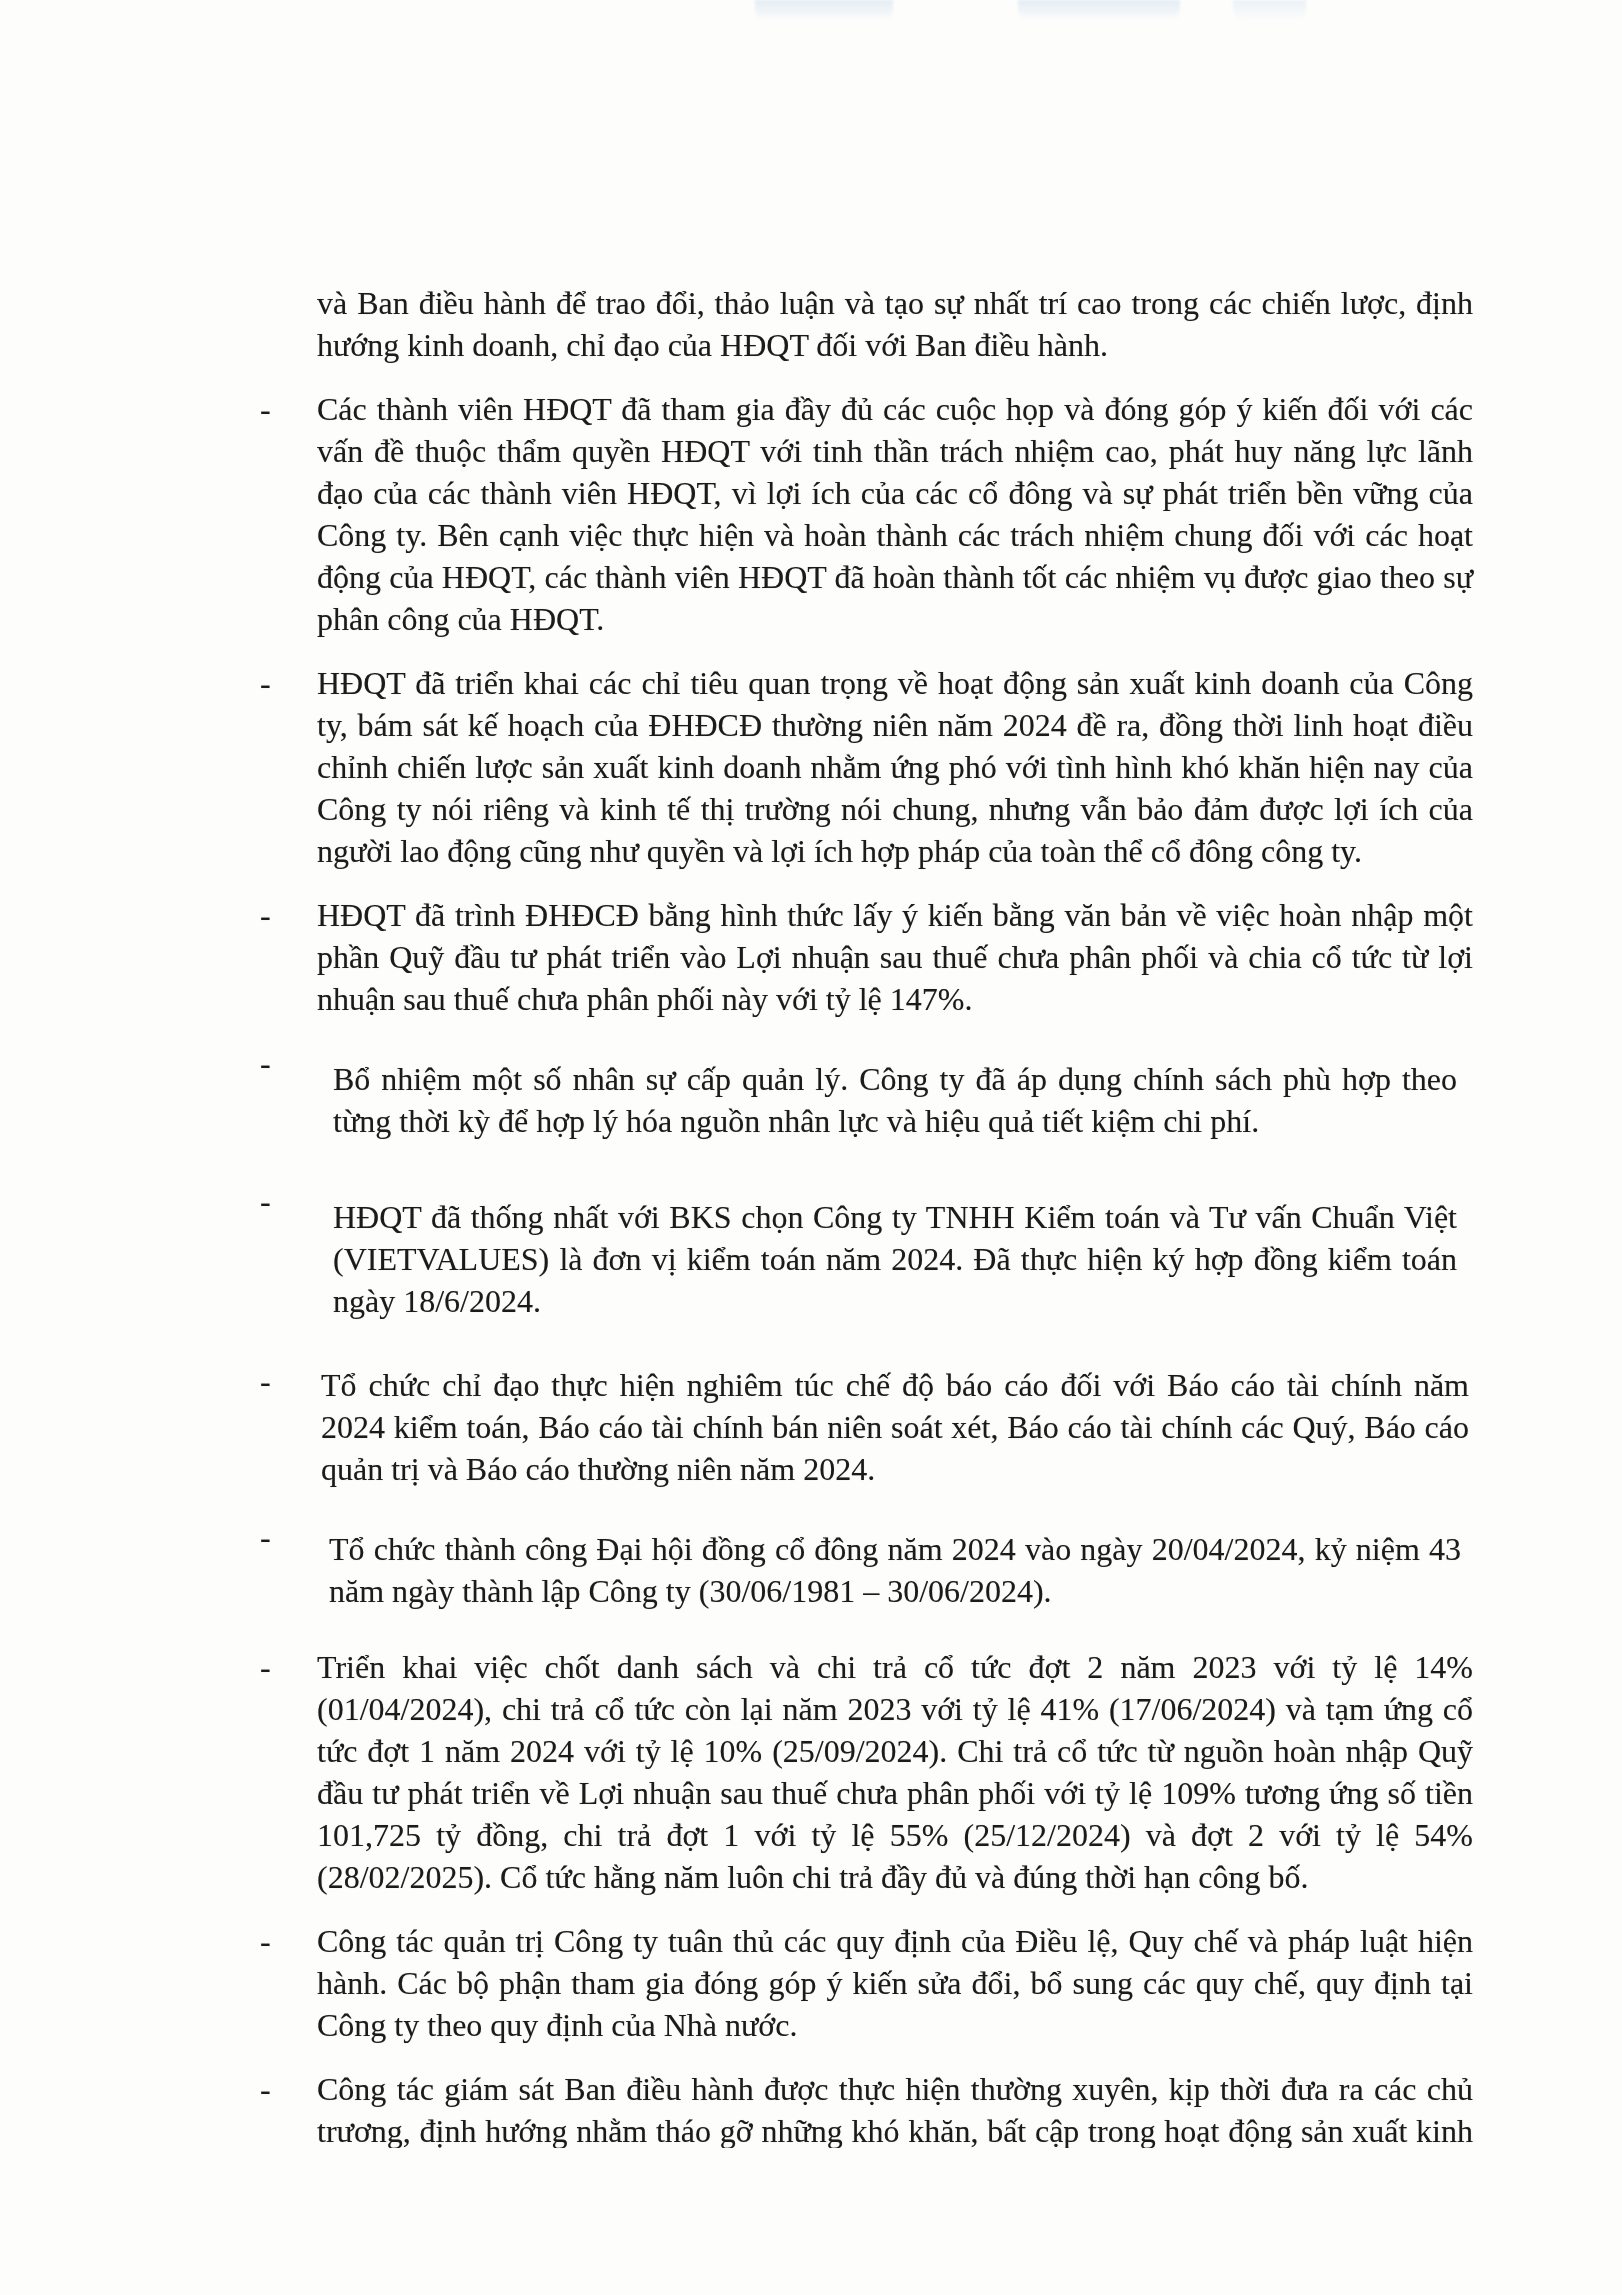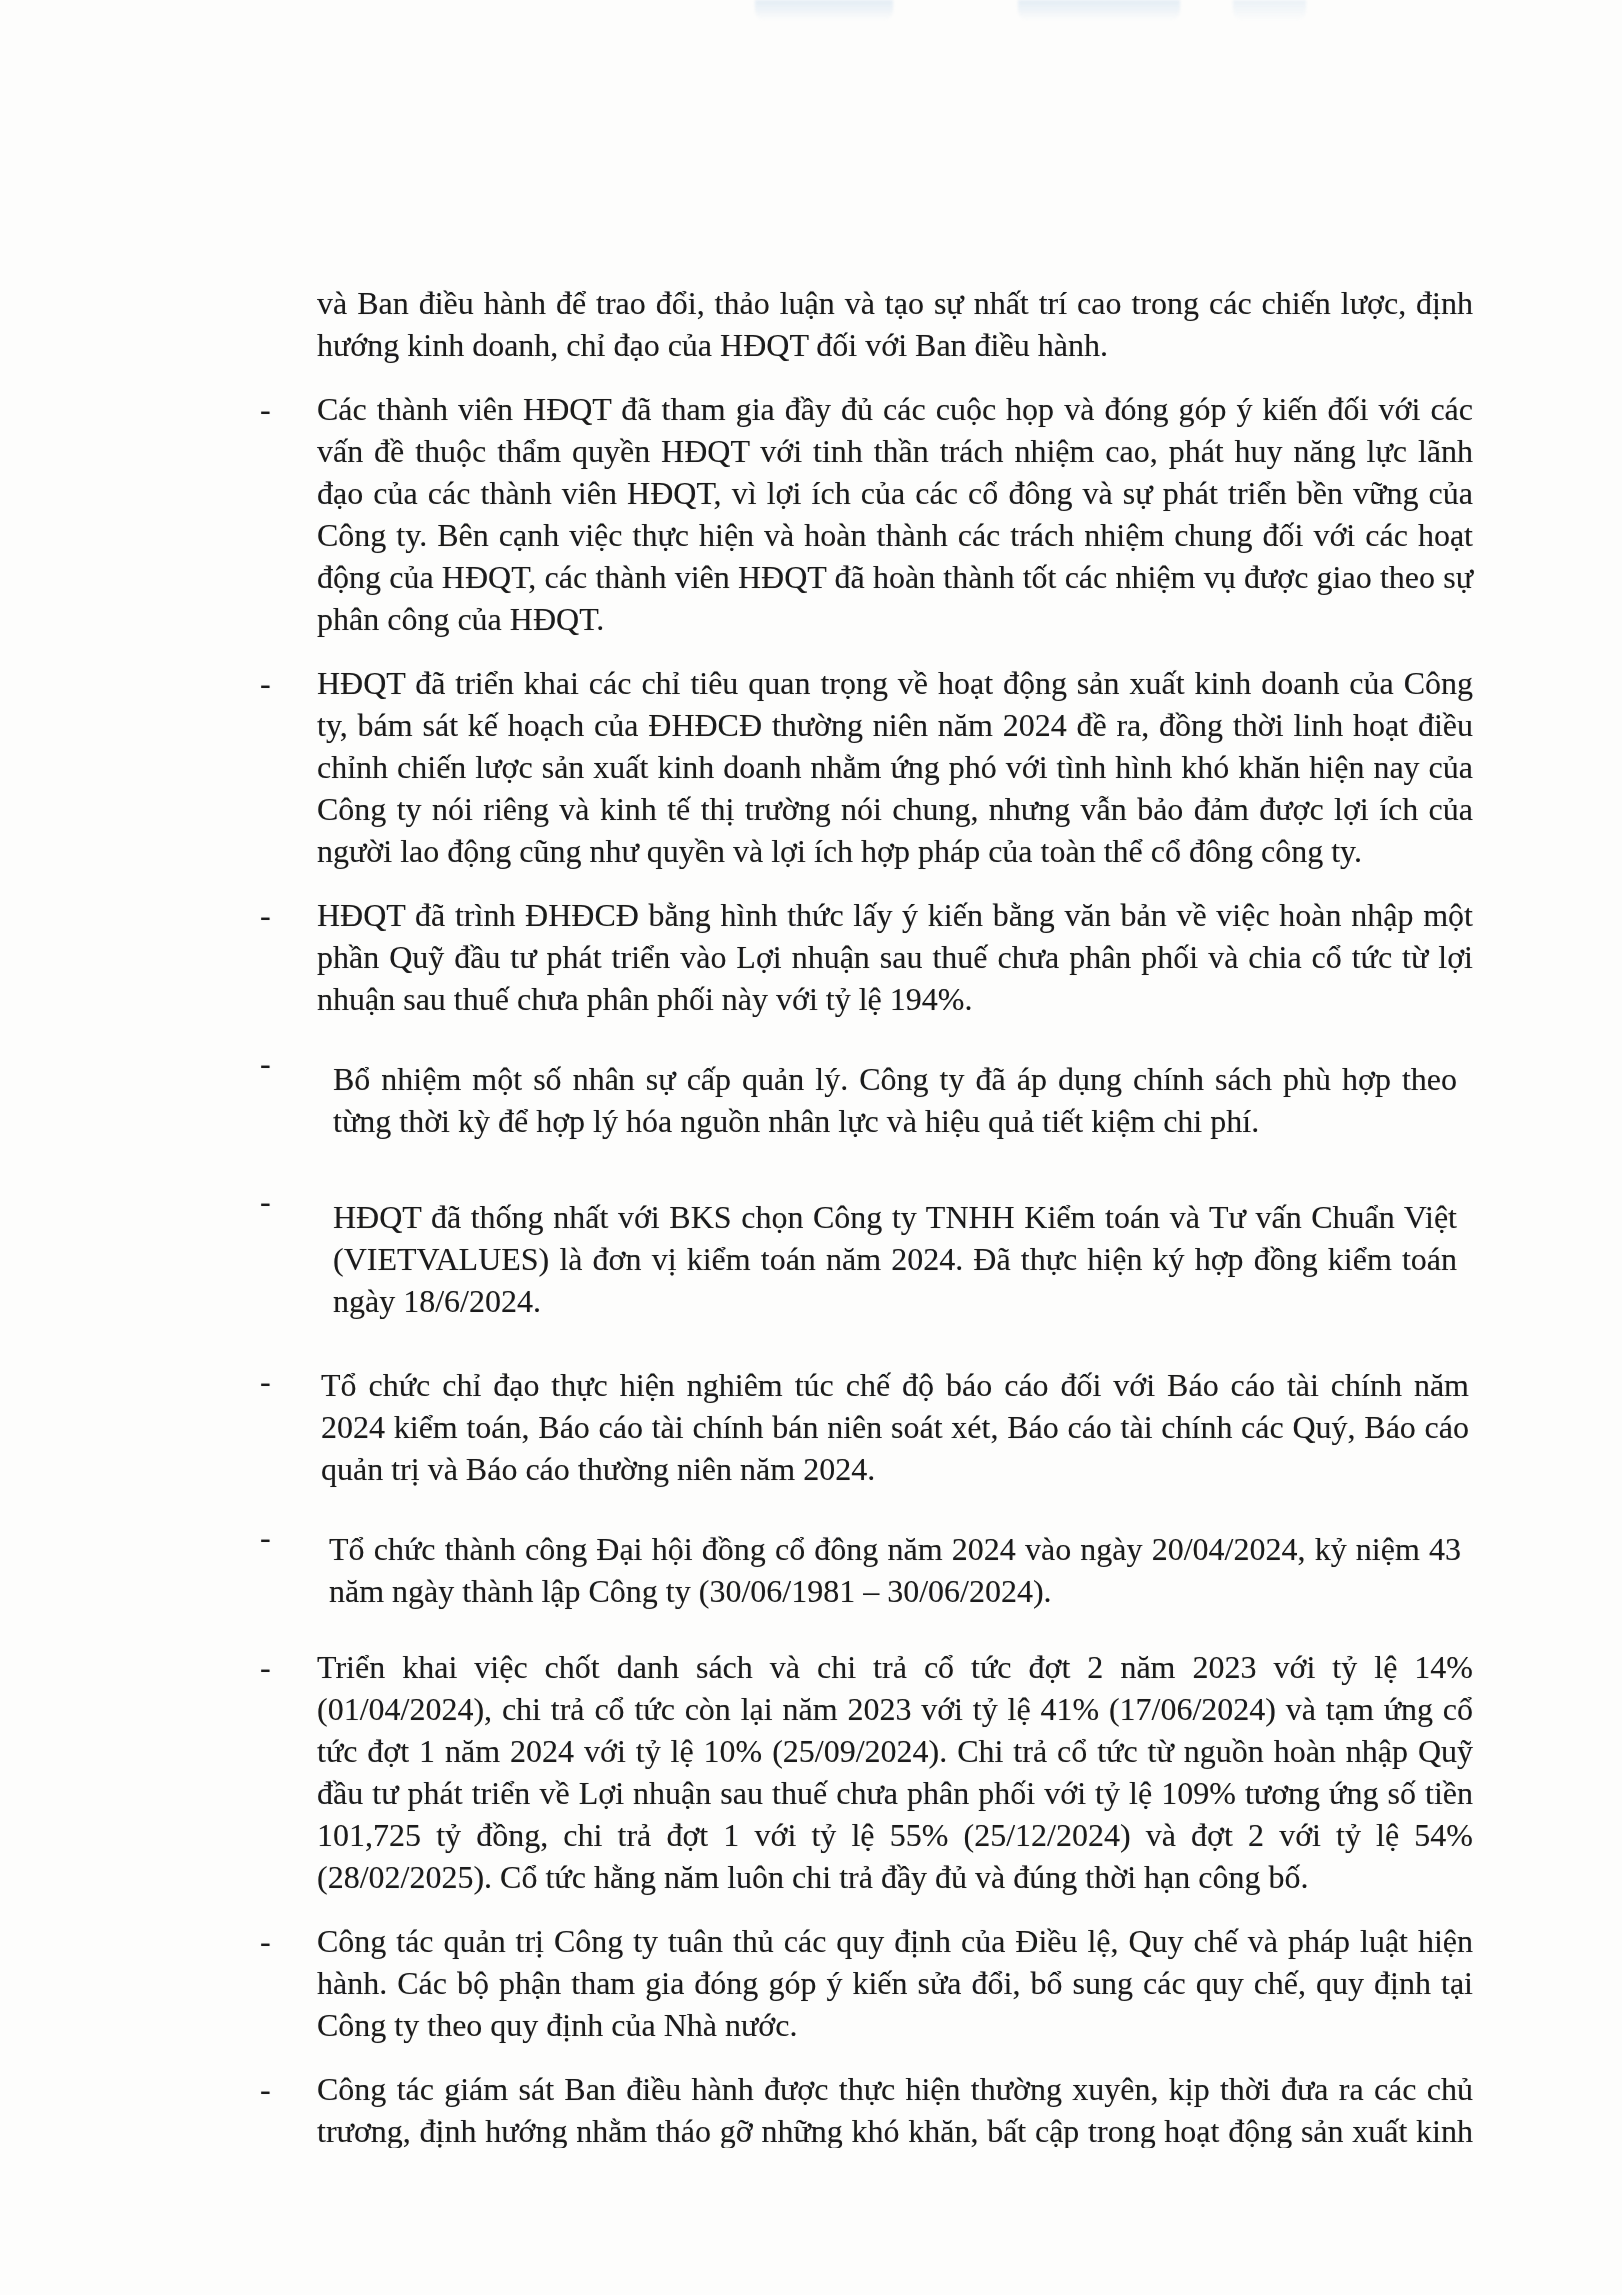--- a/index.html
+++ b/index.html
@@ -100,21 +100,21 @@
       <p class="btext" style="margin:0">Các thành viên HĐQT đã tham gia đầy đủ các cuộc họp và đóng góp ý kiến đối với các vấn đề thuộc thẩm quyền HĐQT với tinh thần trách nhiệm cao, phát huy năng lực lãnh đạo của các thành viên HĐQT, vì lợi ích của các cổ đông và sự phát triển bền vững của Công ty. Bên cạnh việc thực hiện và hoàn thành các trách nhiệm chung đối với các hoạt động của HĐQT, các thành viên HĐQT đã hoàn thành tốt các nhiệm vụ được giao theo sự phân công của HĐQT.</p>
     </div>
 
     <div class="bullet">
       <span class="dash">-</span>
       <p class="btext" style="margin:0">HĐQT đã triển khai các chỉ tiêu quan trọng về hoạt động sản xuất kinh doanh của Công ty, bám sát kế hoạch của ĐHĐCĐ thường niên năm 2024 đề ra, đồng thời linh hoạt điều chỉnh chiến lược sản xuất kinh doanh nhằm ứng phó với tình hình khó khăn hiện nay của Công ty nói riêng và kinh tế thị trường nói chung, nhưng vẫn bảo đảm được lợi ích của người lao động cũng như quyền và lợi ích hợp pháp của toàn thể cổ đông công ty.</p>
     </div>
 
     <div class="bullet">
       <span class="dash">-</span>
-      <p class="btext" style="margin:0">HĐQT đã trình ĐHĐCĐ bằng hình thức lấy ý kiến bằng văn bản về việc hoàn nhập một phần Quỹ đầu tư phát triển vào Lợi nhuận sau thuế chưa phân phối và chia cổ tức từ lợi nhuận sau thuế chưa phân phối này với tỷ lệ 194%.</p>
+      <p class="btext" style="margin:0">HĐQT đã trình ĐHĐCĐ bằng hình thức lấy ý kiến bằng văn bản về việc hoàn nhập một phần Quỹ đầu tư phát triển vào Lợi nhuận sau thuế chưa phân phối và chia cổ tức từ lợi nhuận sau thuế chưa phân phối này với tỷ lệ 147%.</p>
     </div>
 
     <div class="bullet">
       <span class="dash">-</span>
       <p class="btext" style="margin:16px">Bổ nhiệm một số nhân sự cấp quản lý. Công ty đã áp dụng chính sách phù hợp theo từng thời kỳ để hợp lý hóa nguồn nhân lực và hiệu quả tiết kiệm chi phí.</p>
     </div>
 
     <div class="bullet">
       <span class="dash">-</span>
       <p class="btext" style="margin:16px">HĐQT đã thống nhất với BKS chọn Công ty TNHH Kiểm toán và Tư vấn Chuẩn Việt (VIETVALUES) là đơn vị kiểm toán năm 2024. Đã thực hiện ký hợp đồng kiểm toán ngày 18/6/2024.</p>

